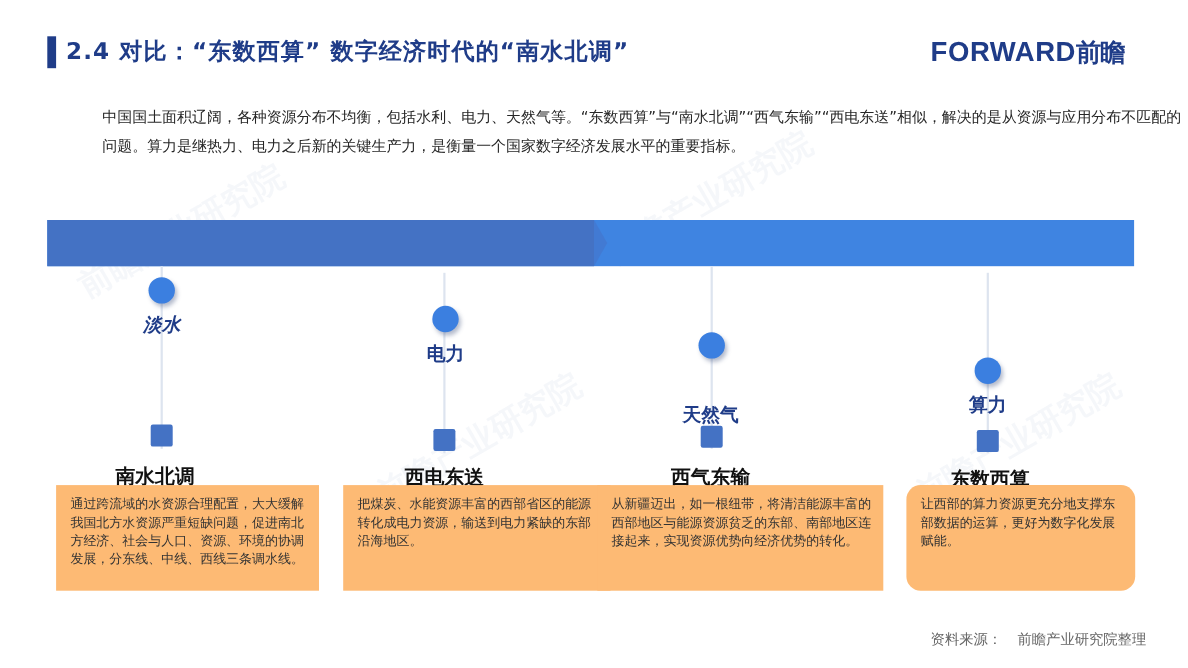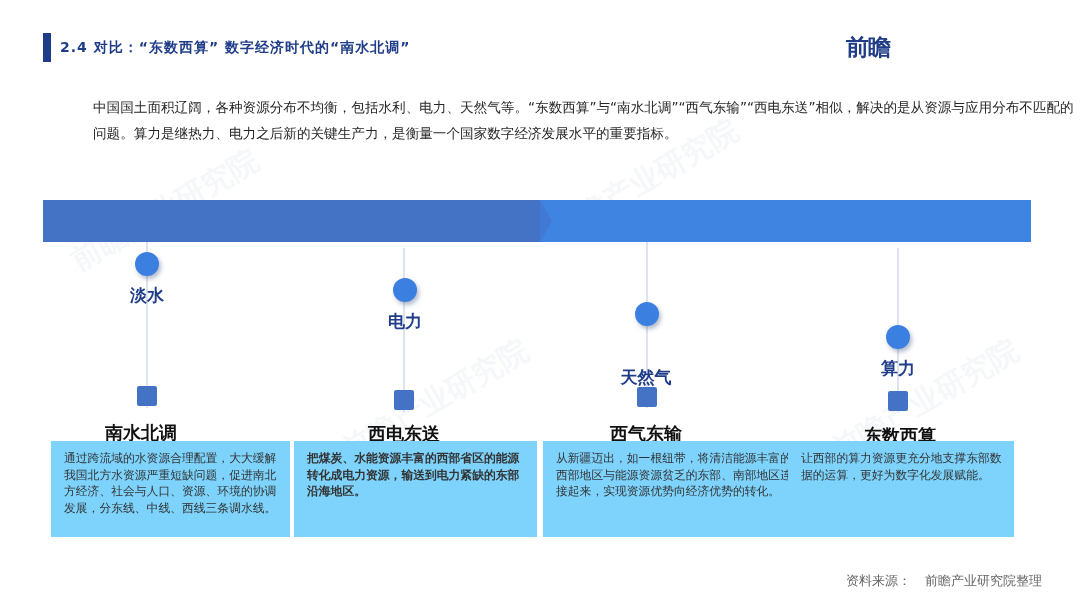--- a/index.html
+++ b/index.html
@@ -1,101 +1,102 @@
 <!DOCTYPE html>
 <html><head>
 <meta charset="utf-8">
 <style>
   * { margin: 0; padding: 0; box-sizing: border-box; }
   html, body { width: 1080px; height: 607px; background: #ffffff; overflow: hidden; }
   body { position: relative; font-family: "DejaVu Sans", "Liberation Sans", sans-serif; color: #222; }
 
   .title-accent { position: absolute; left: 43px; top: 33px; width: 8px; height: 29px; background: #1F3C88; }
-  .title { position: absolute; left: 60px; top: 31px; font-size: 14px; font-weight: bold; color: #1F3C88; letter-spacing: 1px; white-space: nowrap; line-height: 32px; }
+  .title { position: absolute; left: 60px; top: 31px; font-size: 21px; font-weight: bold; color: #1F3C88; letter-spacing: 1px; white-space: nowrap; line-height: 32px; }
 
   .logo { position: absolute; left: 846px; top: 33px; height: 28px; display: flex; align-items: center; color: #1F3C88; font-weight: bold; white-space: nowrap; }
   .logo .latin { font-family: "Liberation Sans", sans-serif; font-size: 25px; letter-spacing: 0.5px; }
   .logo .cjk { font-size: 23px; letter-spacing: -1px; }
 
   .intro { position: absolute; left: 45px; top: 94px; width: 990px; font-size: 13.6px; line-height: 26px; color: #262626; margin-left: 48px; }
 
   .bar { position: absolute; left: 43px; top: 200px; width: 988px; height: 42px; background: #3F84E1; }
   .bar-left { position: absolute; left: 0; top: 0; width: 497px; height: 42px; background: #4472C4; }
   .bar-arrow { position: absolute; left: 497px; top: 0; width: 0; height: 0;
     border-top: 21px solid transparent; border-bottom: 21px solid transparent; border-left: 12px solid #4572C8; opacity: .55; }
 
   .vline { position: absolute; width: 2px; background: #DDE4EF; }
 
   .dot { position: absolute; width: 24px; height: 24px; border-radius: 50%; background: #3B7FE0;
     box-shadow: 2px 3px 4px rgba(40,60,110,.35); }
   .node-label { position: absolute; font-size: 17px; font-weight: bold; color: #1F3C88; white-space: nowrap; transform: translateX(-50%); }
   .square { position: absolute; width: 20px; height: 20px; background: #4472C4; border-radius: 2px; }
   .sub-label { position: absolute; font-size: 18px; font-weight: bold; color: #111; white-space: nowrap; transform: translateX(-50%); }
 
-  .card { position: absolute; top: 441px; height: 96px; background: #7dd3fc; padding: 9px 10px 6px 13px;
+  .card { position: absolute; top: 441px; height: 96px; background: #fdba74; padding: 9px 10px 6px 13px;
     font-size: 11.8px; line-height: 16.5px; color: #333; }
 
   .source { position: absolute; right: 38px; top: 572px; font-size: 13px; color: #666; white-space: nowrap; }
   .source span + span { margin-left: 14px; }
 
   .wm { position: absolute; color: rgba(160,180,210,.10); font-size: 30px; font-weight: bold; transform: rotate(-30deg); white-space: nowrap; pointer-events: none; }
 </style>
 </head>
 <body>
 
 <div class="wm" style="left:60px;top:190px;">前瞻产业研究院</div>
 <div class="wm" style="left:330px;top:380px;">前瞻产业研究院</div>
 <div class="wm" style="left:540px;top:160px;">前瞻产业研究院</div>
 <div class="wm" style="left:820px;top:380px;">前瞻产业研究院</div>
 
 <div class="title-accent"></div>
 <h1 class="title">2.4 对比：“东数西算” 数字经济时代的“南水北调”</h1>
 
 <div class="logo">
+  <span class="latin">FORWARD</span>
   <span class="cjk">前瞻</span>
 </div>
 
 <p class="intro">中国国土面积辽阔，各种资源分布不均衡，包括水利、电力、天然气等。“东数西算”与“南水北调”“西气东输”“西电东送”相似，解决的是从资源与应用分布不匹配的问题。算力是继热力、电力之后新的关键生产力，是衡量一个国家数字经济发展水平的重要指标。</p>
 
 <div class="bar">
   <div class="bar-left"></div>
   <div class="bar-arrow"></div>
 </div>
 
 <div class="vline" style="left:146px;top:242px;height:166px;"></div>
 <div class="dot" style="left:135px;top:252px;"></div>
-<div class="node-label" style="left:147px;top:284px;">淡水</div>
+<div class="node-label" style="left:147px;top:284px;font-style:italic;">淡水</div>
 <div class="square" style="left:137px;top:386px;"></div>
 <div class="sub-label" style="left:141px;top:421px;">南水北调</div>
 <div class="card" style="left:51px;width:239px;">
   <span>通过跨流域的水资源合理配置，大大缓解我国北方水资源严重短缺问题，促进南北方经济、社会与人口、资源、环境的协调发展，分东线、中线、西线三条调水线。</span>
 </div>
 
 <div class="vline" style="left:403px;top:248px;height:164px;"></div>
 <div class="dot" style="left:393px;top:278px;"></div>
 <div class="node-label" style="left:405px;top:310px;">电力</div>
 <div class="square" style="left:394px;top:390px;"></div>
 <div class="sub-label" style="left:404px;top:422px;">西电东送</div>
-<div class="card" style="left:294px;width:243px;font-weight:bold;">
+<div class="card" style="left:312px;width:243px;">
   <span>把煤炭、水能资源丰富的西部省区的能源转化成电力资源，输送到电力紧缺的东部沿海地区。</span>
 </div>
 
 <div class="vline" style="left:646px;top:242px;height:166px;"></div>
 <div class="dot" style="left:635px;top:302px;"></div>
 <div class="node-label" style="left:646px;top:334px;margin-top:32px;">天然气</div>
 <div class="square" style="left:637px;top:387px;"></div>
 <div class="sub-label" style="left:646px;top:422px;">西气东输</div>
 <div class="card" style="left:543px;width:260px;">
   <span>从新疆迈出，如一根纽带，将清洁能源丰富的西部地区与能源资源贫乏的东部、南部地区连接起来，实现资源优势向经济优势的转化。</span>
 </div>
 
 <div class="vline" style="left:897px;top:248px;height:164px;"></div>
 <div class="dot" style="left:886px;top:325px;"></div>
 <div class="node-label" style="left:898px;top:357px;">算力</div>
 <div class="square" style="left:888px;top:391px;"></div>
 <div class="sub-label" style="left:900px;top:424px;">东数西算</div>
-<div class="card" style="left:788px;width:226px;">
+<div class="card" style="left:824px;width:208px;border-radius:13px;">
   <span>让西部的算力资源更充分地支撑东部数据的运算，更好为数字化发展赋能。</span>
 </div>
 
 <div class="source">
   <span>资料来源：</span><span>前瞻产业研究院整理</span>
 </div>
 
 </body></html>

